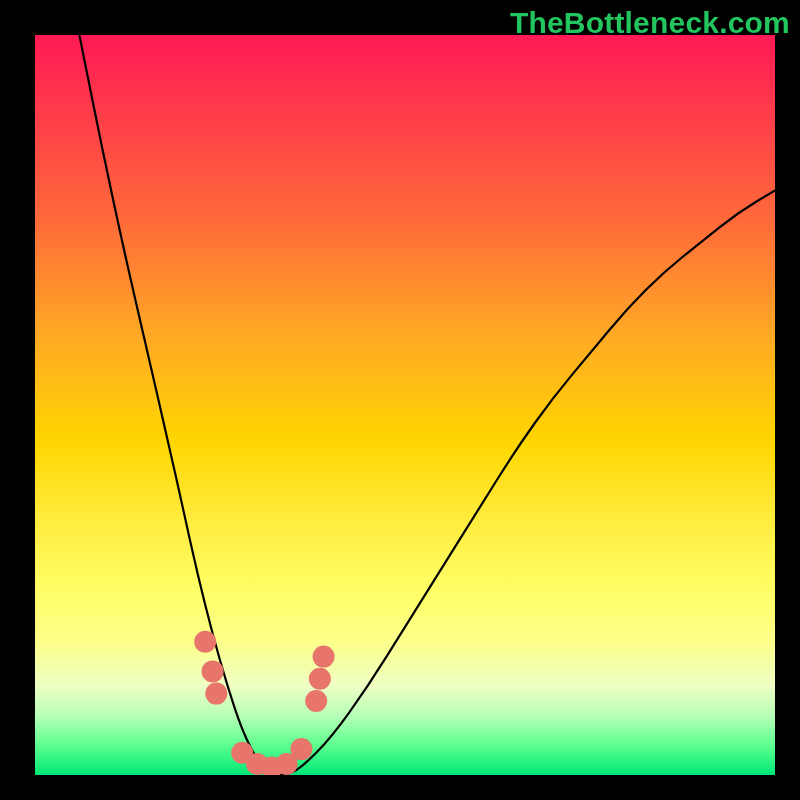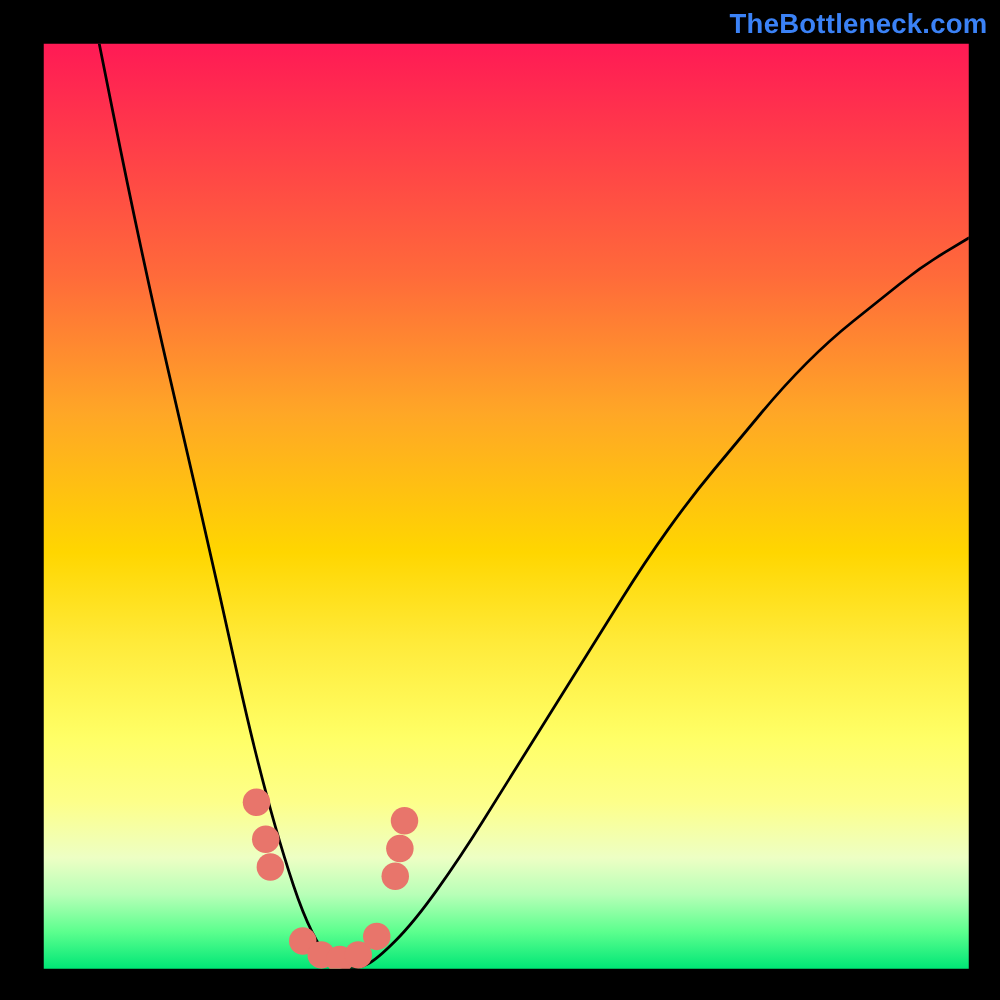--- a/index.html
+++ b/index.html
@@ -37,23 +37,23 @@
       #b7ffb7 92%,
       #5cff8e 96%,
       #00e676 100%
     );
   }
   .watermark {
     position: absolute;
     top: 6px;
     right: 10px;
     font-family: Arial, Helvetica, sans-serif;
-    font-size: 22px;
+    font-size: 30px;
     font-weight: 600;
-    color: #3b82f6;
+    color: #22c55e;
     letter-spacing: 0.2px;
   }
   svg.curve {
     position: absolute;
     left: 0;
     top: 0;
     width: 740px;
     height: 740px;
   }
 </style>

